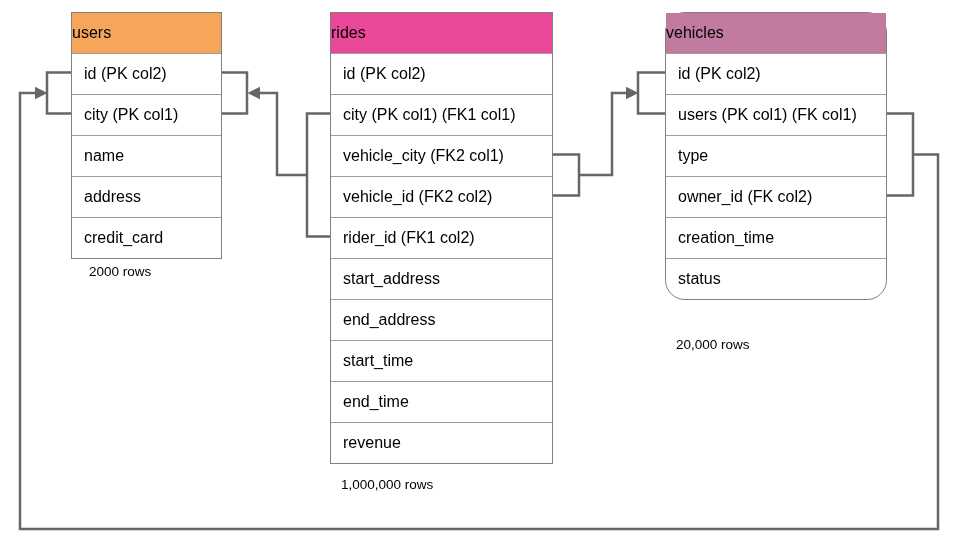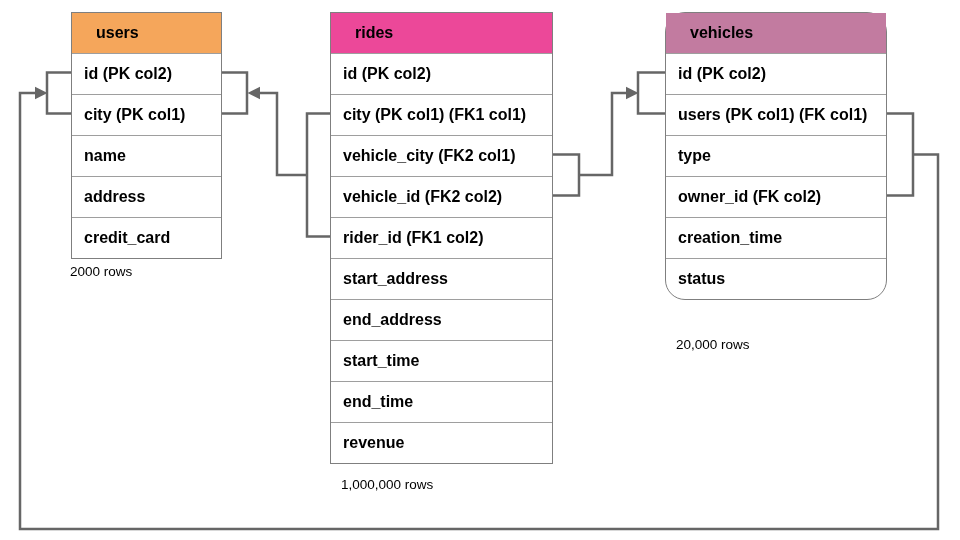--- a/index.html
+++ b/index.html
@@ -5,27 +5,27 @@
   html,body{margin:0;padding:0;background:#ffffff;}
   .canvas{
     position:relative;width:960px;height:540px;background:#ffffff;overflow:hidden;
     font-family:"Liberation Sans", sans-serif;color:#111;
   }
   .connectors{position:absolute;left:0;top:0;width:960px;height:540px;pointer-events:none;}
   .db-table{
     position:absolute;background:#fff;border:1px solid #7f7f7f;box-sizing:border-box;
   }
   .thead{
-    height:40px;display:flex;align-items:center;padding-left:24px;
-    font-size:16px;color:#000;box-sizing:border-box;font-weight:bold;
+    height:40px;display:flex;align-items:center;padding-left:0;
+    font-size:16px;color:#000;box-sizing:border-box;
   }
   .trow{
     height:41px;display:flex;align-items:center;padding-left:12px;
     font-size:16px;color:#000;border-top:1px solid #9e9e9e;box-sizing:border-box;
-    white-space:nowrap;overflow:hidden;font-weight:bold;
+    white-space:nowrap;overflow:hidden;
   }
   .caption{
     position:absolute;font-size:13.5px;color:#000;white-space:nowrap;
   }
   .t-users{left:71px;top:12px;width:151px;}
   .t-rides{left:330px;top:12px;width:223px;}
   .t-vehicles{left:665px;top:12px;width:222px;border-radius:20px;}
 </style>
 </head>
 <body>
@@ -57,21 +57,21 @@
   </svg>
 
   <div class="db-table t-users">
     <div class="thead" style="background-color: rgb(245, 166, 91);">users</div>
     <div class="trow">id (PK col2)</div>
     <div class="trow">city (PK col1)</div>
     <div class="trow">name</div>
     <div class="trow">address</div>
     <div class="trow">credit_card</div>
   </div>
-  <div class="caption" style="left:70px;top:264px">2000 rows</div>
+  <div class="caption" style="left:89px;top:264px">2000 rows</div>
 
   <div class="db-table t-rides">
     <div class="thead" style="background-color: #ec4899;">rides</div>
     <div class="trow">id (PK col2)</div>
     <div class="trow">city (PK col1) (FK1 col1)</div>
     <div class="trow">vehicle_city (FK2 col1)</div>
     <div class="trow">vehicle_id (FK2 col2)</div>
     <div class="trow">rider_id (FK1 col2)</div>
     <div class="trow">start_address</div>
     <div class="trow">end_address</div>

